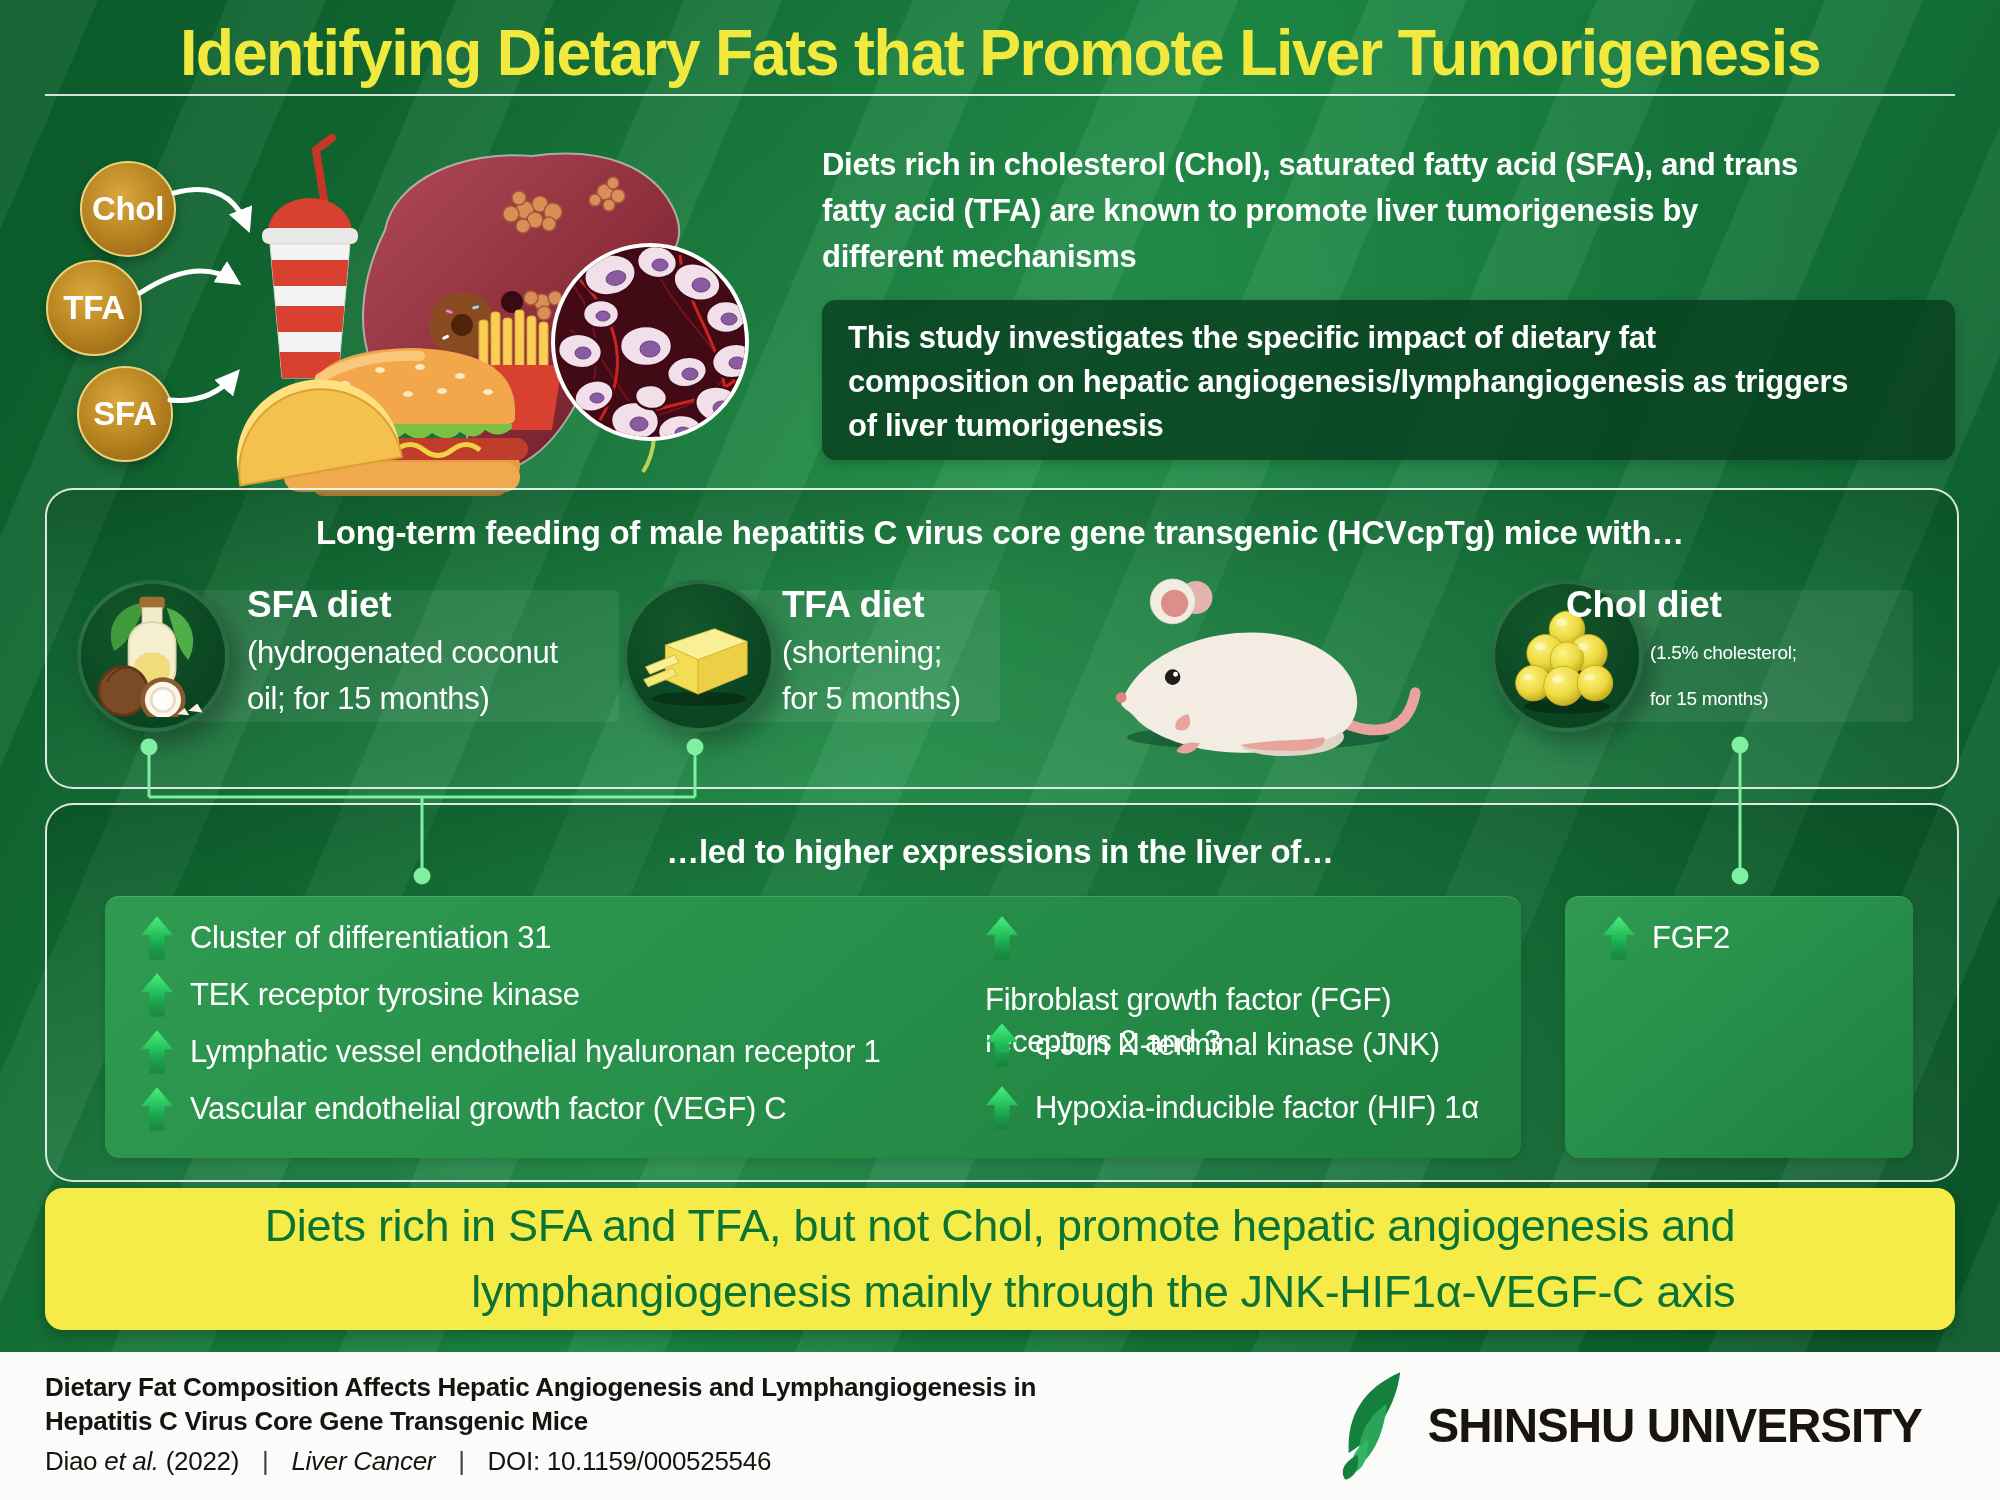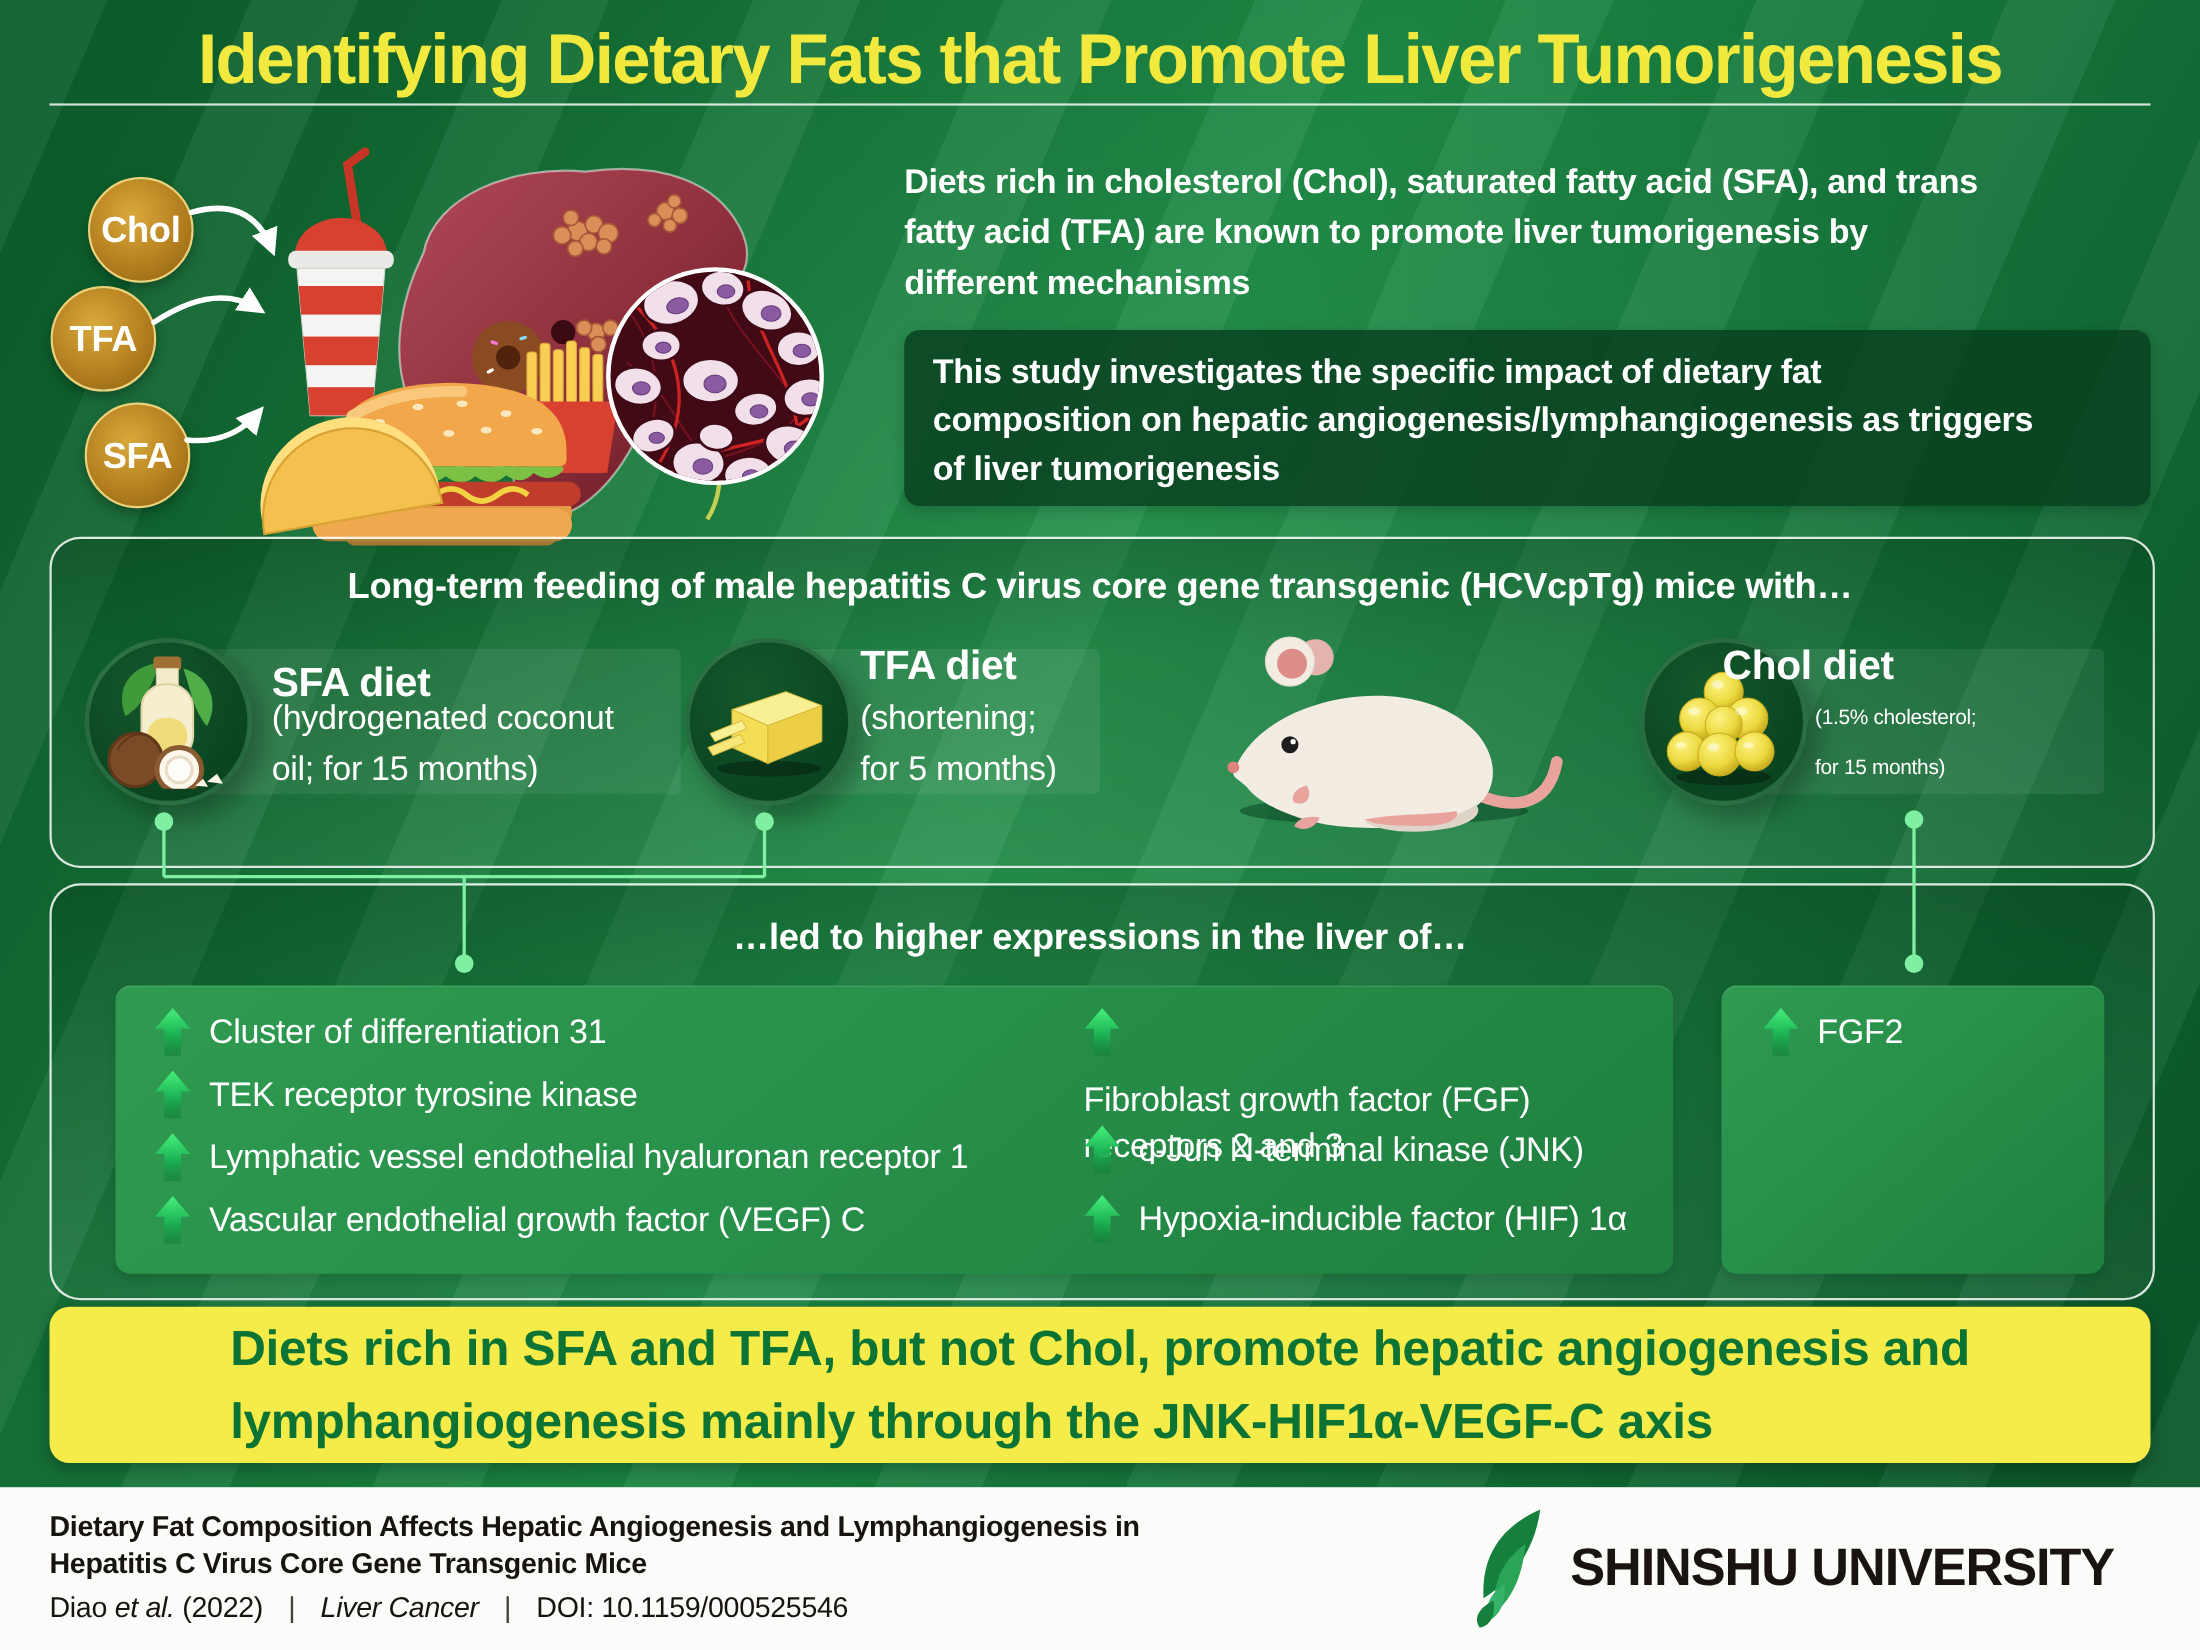--- a/index.html
+++ b/index.html
@@ -50,22 +50,22 @@
     background:linear-gradient(140deg,#2f9a50 0%,#27904a 45%,#1f7f3f 100%);
     box-shadow:inset 0 1px 0 rgba(255,255,255,.15), 0 4px 10px rgba(0,0,0,.12);}
   .panel-ab{left:105px;width:1416px;}
   .panel-c{left:1565px;width:348px;}
   .item{display:flex;gap:16px;align-items:flex-start;color:#fff;font-size:31px;line-height:42px;}
   .item svg{flex:none;display:block;margin-top:0;}
   .item span{margin-top:2px;}
 
   
   .conclusion{left:45px;top:1188px;width:1910px;height:142px;border-radius:18px;background:#F5EB49;
-    display:flex;align-items:center;justify-content:center;text-align:left;
-    color:#0B7434;font-size:45px;font-weight:bold;line-height:66px;box-shadow:0 5px 16px rgba(0,0,0,.28);}
+    display:flex;align-items:center;justify-content:center;text-align:right;
+    color:#0B7434;font-size:45px;font-weight:normal;line-height:66px;box-shadow:0 5px 16px rgba(0,0,0,.28);}
 
   
   .footer{left:0;top:1352px;width:2000px;height:148px;background:#fbfbfa;}
   .paper-title{left:45px;top:18px;color:#171310;font-size:26px;font-weight:bold;line-height:34px;position:absolute;}
   .citation{left:45px;top:94px;position:absolute;color:#171310;font-size:26px;}
   .citation .it{font-style:italic;}
   .citation .sep{margin:0 16px;color:#43403c;}
   .univ-name{left:1425px;top:46px;position:absolute;color:#19140f;font-size:48px;font-weight:bold;letter-spacing:-1px;transform:scaleX(.99);}
   .logo{left:1330px;top:18px;position:absolute;}
 
@@ -345,21 +345,21 @@
         <ellipse cx="54" cy="29" rx="6" ry="4"></ellipse>
           <ellipse cx="31" cy="55" rx="6" ry="4"></ellipse>
           <ellipse cx="77" cy="55" rx="6" ry="4"></ellipse>
         <ellipse cx="50" cy="90" rx="6" ry="4"></ellipse>
           <ellipse cx="18" cy="88" rx="5" ry="3"></ellipse>
           <ellipse cx="84" cy="88" rx="5" ry="3"></ellipse>
       </g>
     </svg>
   </div>
 
-  <div class="abs diet-name" style="left:247px;margin-top:16px;">SFA diet</div>
+  <div class="abs diet-name" style="left:247px;">SFA diet</div>
   <div class="abs diet-desc ml" style="left:247px;">(hydrogenated coconut
 oil; for 15 months)</div>
   <div class="abs diet-name" style="left:782px;">TFA diet</div>
   <div class="abs diet-desc ml" style="left:782px;">(shortening;
 for 5 months)</div>
   <div class="abs diet-name" style="left:1566px;">Chol diet</div>
   <div class="abs diet-desc ml" style="left:1650px;font-size:19px;">(1.5% cholesterol;
 for 15 months)</div>
 
   <svg class="abs" style="left:1095px;top:572px;" width="330" height="185" viewBox="0 0 340 190">

